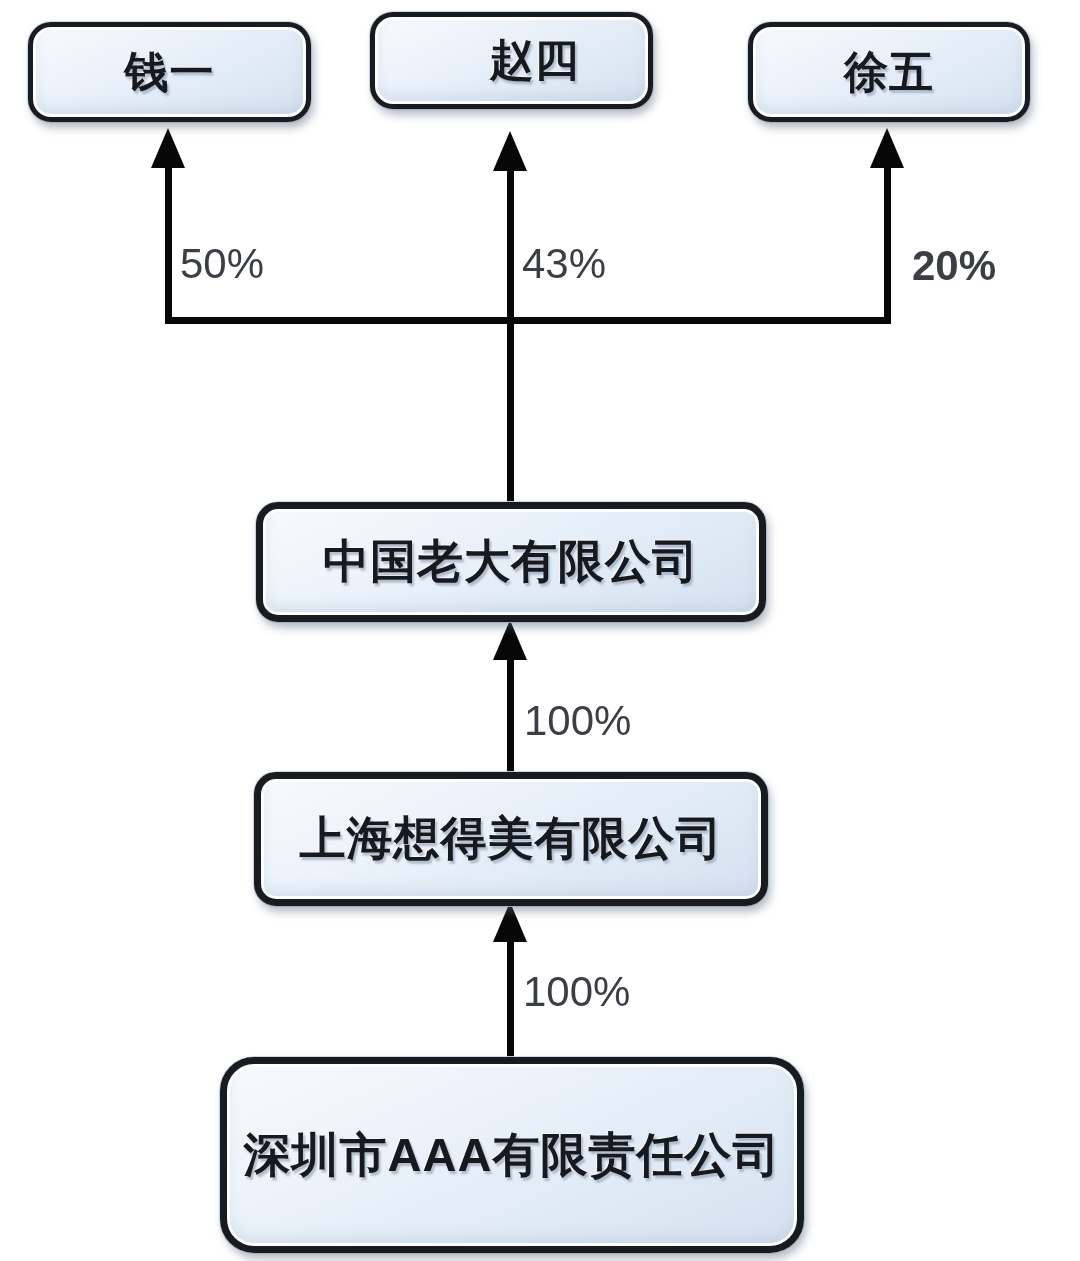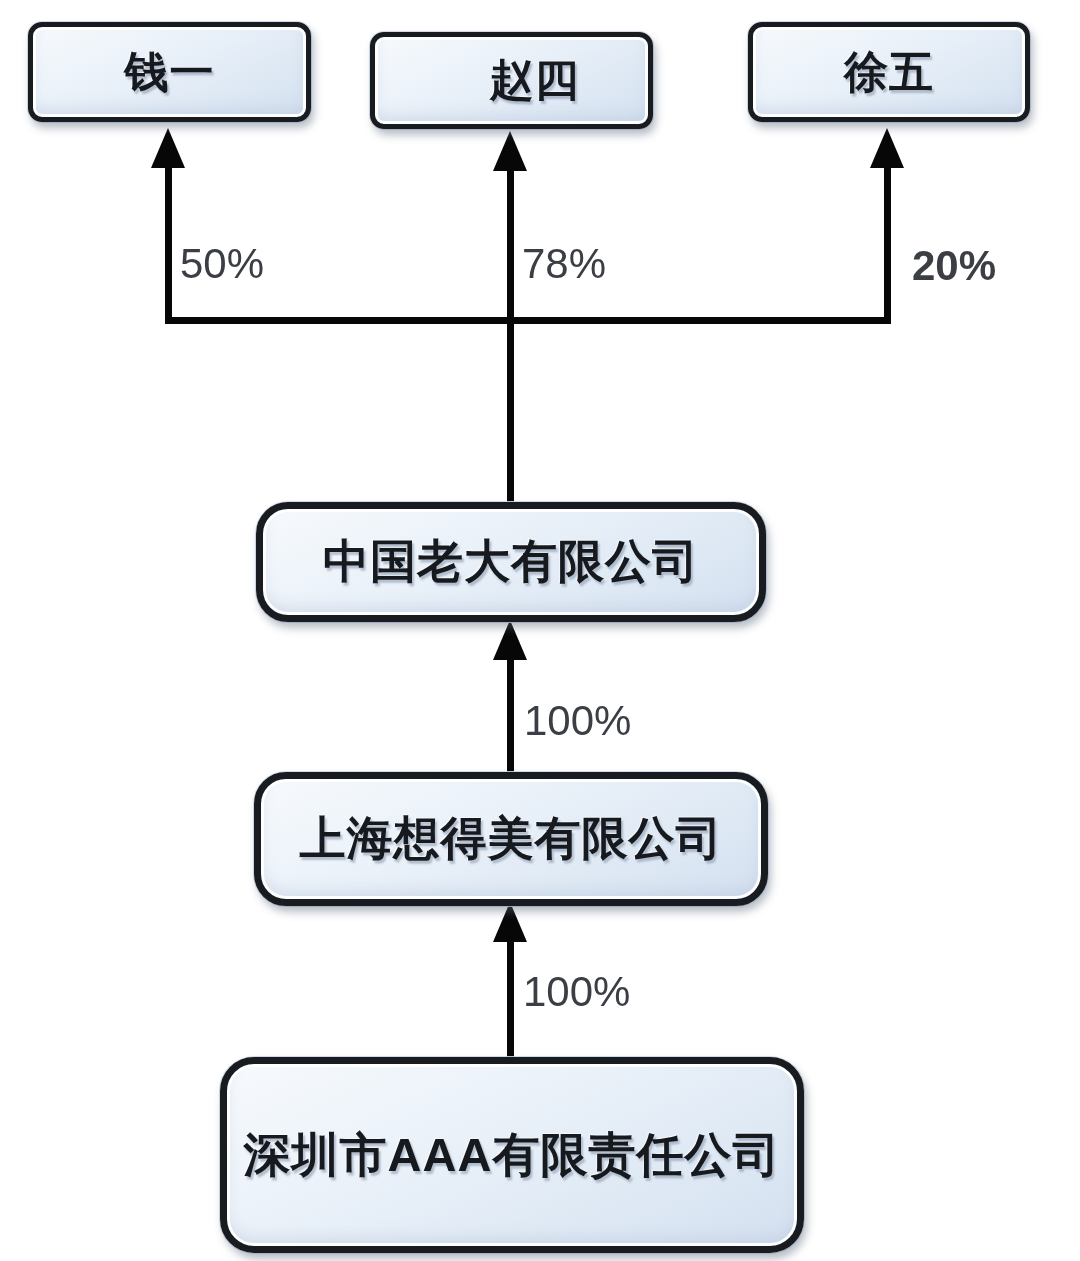--- a/index.html
+++ b/index.html
@@ -15,31 +15,31 @@
     overflow: hidden;
     font-family: "Liberation Sans", "DejaVu Sans", sans-serif;
   }
   .node {
     position: absolute;
     box-sizing: border-box;
     display: flex;
     align-items: center;
     justify-content: center;
     border: 5px solid #181b20;
-    border-radius: 14px;
+    border-radius: 23px;
     background: linear-gradient(155deg, #f7fafd 0%, #eaf1f9 40%, #dde8f4 75%, #d4e0f0 100%);
     box-shadow:
       3px 6px 9px rgba(96, 108, 128, 0.45),
       0 0 0 1px rgba(208, 218, 232, 0.9),
       inset 0 0 0 3px rgba(255, 255, 255, 0.95),
       inset 0 -8px 14px rgba(176, 192, 214, 0.38);
   }
   .node-lg {
     border-width: 7px;
-    border-radius: 32px;
+    border-radius: 22px;
   }
   .node-label {
     font-weight: 700;
     color: #16191e;
     letter-spacing: 1px;
     white-space: nowrap;
     text-shadow: 2px 3px 2px rgba(148, 162, 182, 0.65),
                  -1px -1px 0 rgba(255, 255, 255, 0.55);
   }
   .fs-top { font-size: 44px; }
@@ -85,29 +85,29 @@
   <div class="arrow-up" style="left:493px; top:131px;"></div>
   <div class="arrow-up" style="left:870px; top:128px;"></div>
 
   <div class="arrow-up" style="left:493px; top:620px;"></div>
   <div class="vline" style="left:507px; top:655px; height:120px;"></div>
 
   <div class="arrow-up" style="left:493px; top:902px;"></div>
   <div class="vline" style="left:507px; top:937px; height:122px;"></div>
 
   <div class="pct" style="left:180px; top:240px;">50%</div>
-  <div class="pct" style="left:522px; top:240px;">78%</div>
+  <div class="pct" style="left:522px; top:240px;">43%</div>
   <div class="pct" style="left:912px; top:242px;font-weight:bold;">20%</div>
   <div class="pct" style="left:524px; top:697px;">100%</div>
   <div class="pct" style="left:523px; top:968px;">100%</div>
 
   <div class="node" style="left:28px; top:22px; width:283px; height:100px;">
     <span class="node-label fs-top">钱一</span>
   </div>
-  <div class="node" style="left:370px; top:32px; width:283px; height:97px;padding-left:46px;">
+  <div class="node" style="left:370px; top:12px; width:283px; height:97px;padding-left:46px;">
     <span class="node-label fs-top">赵四</span>
   </div>
   <div class="node" style="left:748px; top:22px; width:282px; height:100px;">
     <span class="node-label fs-top">徐五</span>
   </div>
 
   <div class="node node-lg" style="left:256px; top:502px; width:510px; height:120px;">
     <span class="node-label fs-mid">中国老大有限公司</span>
   </div>
 

